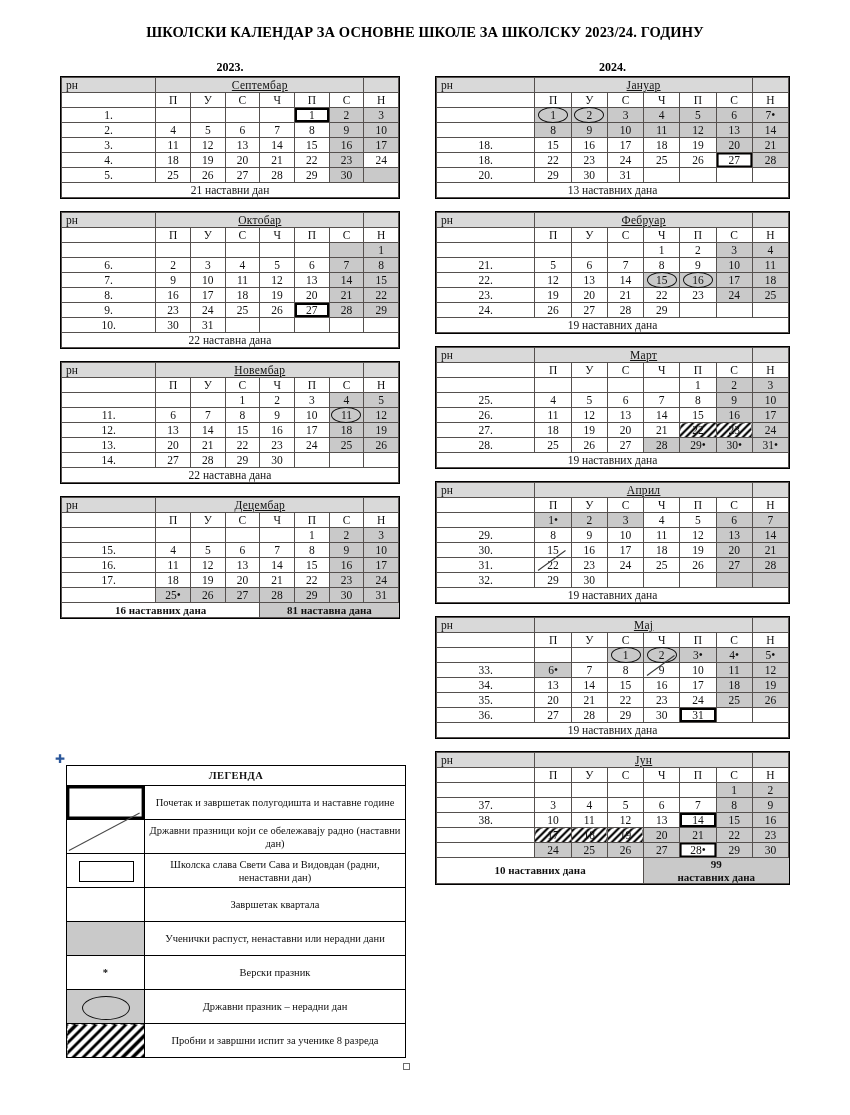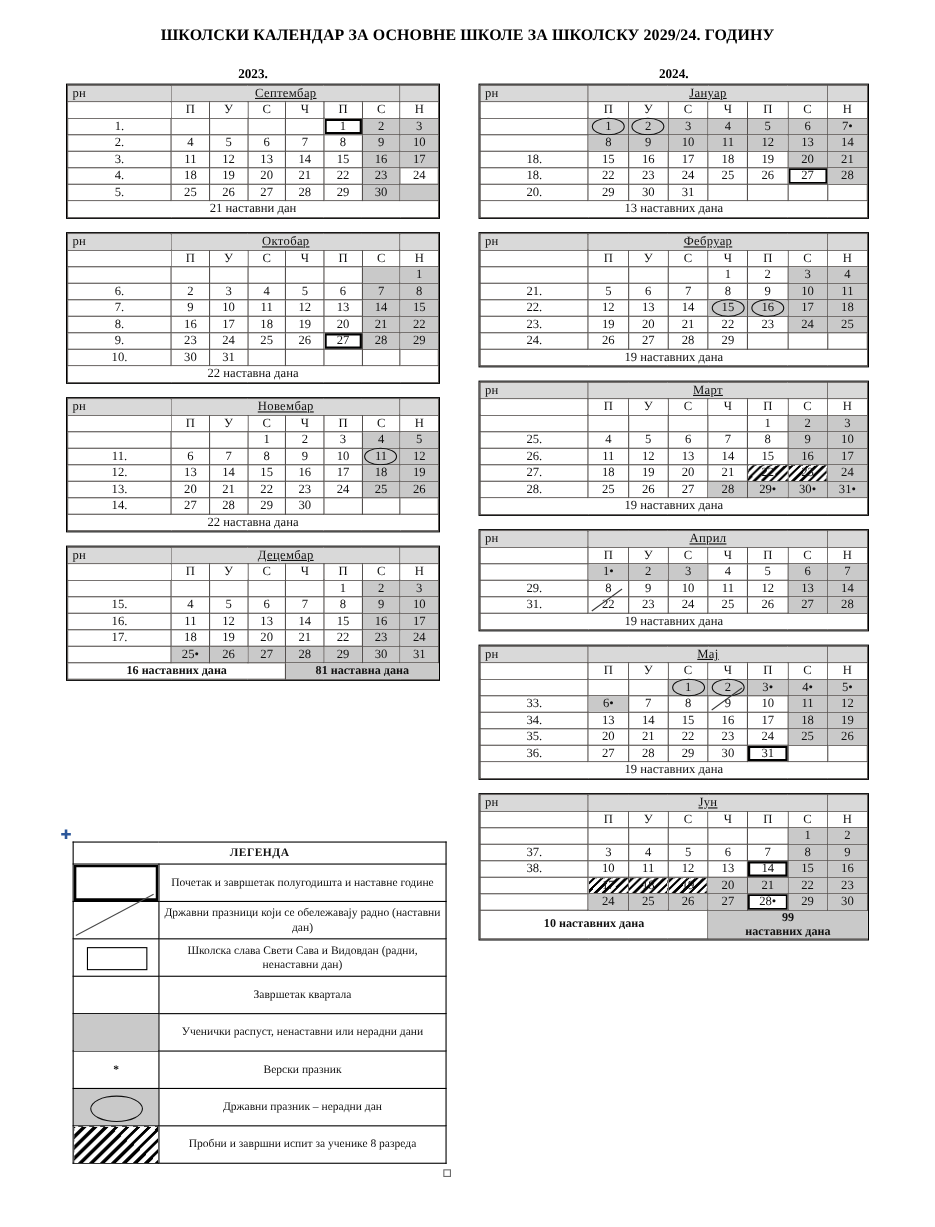--- a/index.html
+++ b/index.html
@@ -217,21 +217,21 @@
     border-radius: 50%;
   }
   .sym-hatch {
     background-image: repeating-linear-gradient(
       -45deg, #000 0 3px, #ffffff 3px 7px);
   }
 </style>
 </head>
 <body>
 
-<div id="doc-title">ШКОЛСКИ КАЛЕНДАР ЗА ОСНОВНЕ ШКОЛЕ ЗА ШКОЛСКУ 2029/24. ГОДИНУ</div>
+<div id="doc-title">ШКОЛСКИ КАЛЕНДАР ЗА ОСНОВНЕ ШКОЛЕ ЗА ШКОЛСКУ 2023/24. ГОДИНУ</div>
 
 <div id="col-left">
   <div class="year-head">2023.</div>
   <div id="months-left">
       <div class="month-block">
         <table class="month">
           <colgroup>
             <col class="rn">
             <col class="day">
             <col class="day">
@@ -880,28 +880,48 @@
               <td class="wk">29.</td>
               <td>8</td>
               <td>9</td>
               <td>10</td>
               <td>11</td>
               <td>12</td>
               <td class="grey">13</td>
               <td class="grey">14</td>
             </tr>
             <tr>
+              <td class="wk">30.</td>
+              <td>15</td>
+              <td>16</td>
+              <td>17</td>
+              <td>18</td>
+              <td>19</td>
+              <td class="grey">20</td>
+              <td class="grey">21</td>
+            </tr>
+            <tr>
               <td class="wk">31.</td>
               <td class="slash">22</td>
               <td>23</td>
               <td>24</td>
               <td>25</td>
               <td>26</td>
               <td class="grey">27</td>
               <td class="grey">28</td>
+            </tr>
+            <tr>
+              <td class="wk">32.</td>
+              <td>29</td>
+              <td>30</td>
+              <td></td>
+              <td></td>
+              <td></td>
+              <td class="grey"></td>
+              <td class="grey"></td>
             </tr>
             <tr class="note-row">
               <td colspan="8">19 наставних дана</td>
             </tr>
           </tbody>
         </table>
       </div>
       <div class="month-block">
         <table class="month">
           <colgroup>

